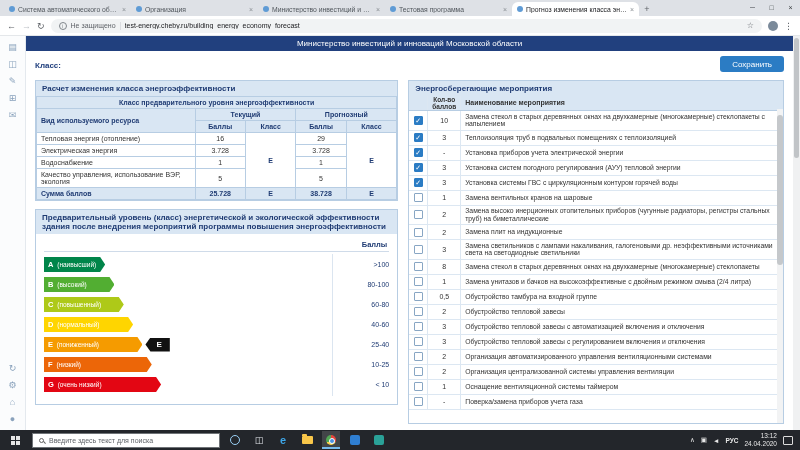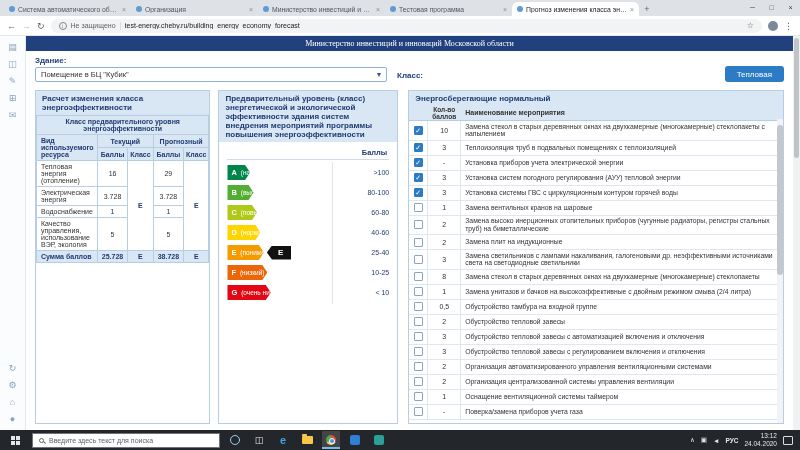--- a/index.html
+++ b/index.html
@@ -30,33 +30,33 @@
   .avatar{width:10px;height:10px;border-radius:50%;background:#7b8a9a;}
 
   
   .page{flex:1;display:flex;min-height:0;background:#fff;}
   .iconbar{width:26px;background:#fbfcfd;border-right:1px solid #e4e9ee;display:flex;flex-direction:column;align-items:center;padding:6px 0;gap:7px;color:#8aa2bc;font-size:9px;flex:none;}
   .sb-spacer{flex:1;}
   .main{flex:1;display:flex;flex-direction:column;min-width:0;}
   .pg-scroll{width:7px;background:#f0f1f2;position:relative;flex:none;}
   .pg-thumb{position:absolute;top:2px;left:1px;width:5px;height:120px;background:#c1c4c7;border-radius:3px;}
 
-  .ministry{height:15px;background:#21407e;color:#fff;display:flex;align-items:center;justify-content:center;font-size:8px;flex:none;font-family:Liberation Serif, serif;}
+  .ministry{height:15px;background:#21407e;color:#fff;display:flex;align-items:center;justify-content:center;font-size:8px;flex:none;}
 
   .formrow{display:flex;align-items:flex-end;gap:10px;padding:5px 9px 3px;flex:none;}
   .f-building{width:47%;}
   .f-address{flex:1;}
   .flabel{color:#21407e;font-weight:bold;font-size:8px;margin-bottom:2px;}
   .select,.input{height:15px;border:1px solid #8fb3d6;border-radius:2px;background:#fff;display:flex;align-items:center;padding:0 5px;font-size:7.5px;color:#333;}
   .select{justify-content:space-between;}
   .caret{color:#2b579a;font-size:8px;}
   .save{background:#2b7cc4;color:#fff;border:none;border-radius:3px;height:16px;padding:0 12px;font-size:8px;flex:none;cursor:pointer;}
 
   .panels{flex:1;display:flex;gap:10px;padding:5px 9px 6px;min-height:0;}
-  .left-col{width:48.5%;display:flex;flex-direction:row;gap:8px;min-height:0;}
+  .left-col{width:48.5%;display:flex;flex-direction:column;gap:8px;min-height:0;}
   .right-col{flex:1;min-width:0;}
   .panel{border:1px solid #b7cde3;background:#fff;}
   .p-head{background:#d9e6f3;color:#1f3b73;font-weight:bold;font-size:8px;padding:3px 6px;line-height:9px;}
 
   
   .calc-table{width:100%;border-collapse:collapse;}
   .calc-table th{background:#d9e6f3;color:#1f3b73;font-weight:bold;font-size:7px;border:1px solid #b7cde3;padding:2px;text-align:center;}
   .calc-table th.t-res{text-align:left;padding-left:4px;}
   .calc-table td{border:1px solid #b7cde3;font-size:7px;padding:2px 4px;color:#333;}
   .calc-table td.num,.calc-table td.cls{text-align:center;}
@@ -180,31 +180,24 @@
       <div class="sb-ic">↻</div>
       <div class="sb-ic">⚙</div>
       <div class="sb-ic">⌂</div>
       <div class="sb-ic">●</div>
     </div>
 
     <div class="main">
       <div class="ministry">Министерство инвестиций и инноваций Московской области</div>
 
       <div class="formrow">
-        <div class="f-building">
-          <div class="flabel">Здание:</div>
-          <div class="select">
-            <span>Помещение в БЦ "Кубик"</span>
-            <span class="caret">▾</span>
-          </div>
-        </div>
         <div class="f-address">
           <div class="flabel">Класс:</div>
         </div>
-        <button class="save">Тепловая</button>
+        <button class="save">Сохранить</button>
       </div>
 
       <div class="panels">
 
         <div class="left-col">
 
           <div class="panel">
             <div class="p-head">Расчет изменения класса энергоэффективности</div>
             <table class="calc-table">
               <colgroup>
@@ -258,21 +251,21 @@
                     <td class="num">25.728</td>
                     <td class="cls">E</td>
                     <td class="num">38.728</td>
                     <td class="cls">E</td>
                   </tr>
                 </tbody>
             </table>
           </div>
 
           <div class="panel">
-            <div class="p-head">Предварительный уровень (класс) энергетической и экологической эффективности здания систем внедрения мероприятий программы повышения энергоэффективности</div>
+            <div class="p-head">Предварительный уровень (класс) энергетической и экологической эффективности здания после внедрения мероприятий программы повышения энергоэффективности</div>
             <div class="chart">
               <div class="chart-head">Баллы</div>
               <div class="vline"></div>
               <div>
                   <div class="class-row">
                     <div class="class-bar" style="width: 21%; background: rgb(0, 133, 74);">
                       <b>A</b>
                       <span>&nbsp;(наивысший)</span>
                     </div>
                     <div class="range">&gt;100</div>
@@ -320,21 +313,21 @@
                     </div>
                     <div class="range">&lt; 10</div>
                   </div>
                 </div>
             </div>
           </div>
         </div>
 
         <div class="right-col">
           <div class="panel m-panel">
-            <div class="p-head">Энергосберегающие нормальный</div>
+            <div class="p-head">Энергосберегающие мероприятия</div>
             <div class="m-head">
               <div class="cb-cell"></div>
               <div class="pts">Кол-во баллов</div>
               <div class="mname">Наименование мероприятия</div>
             </div>
             <div class="m-list">
                 <div class="m-row">
                   <div class="cb-cell">
                     <div class="cb on">✓</div>
                   </div>

